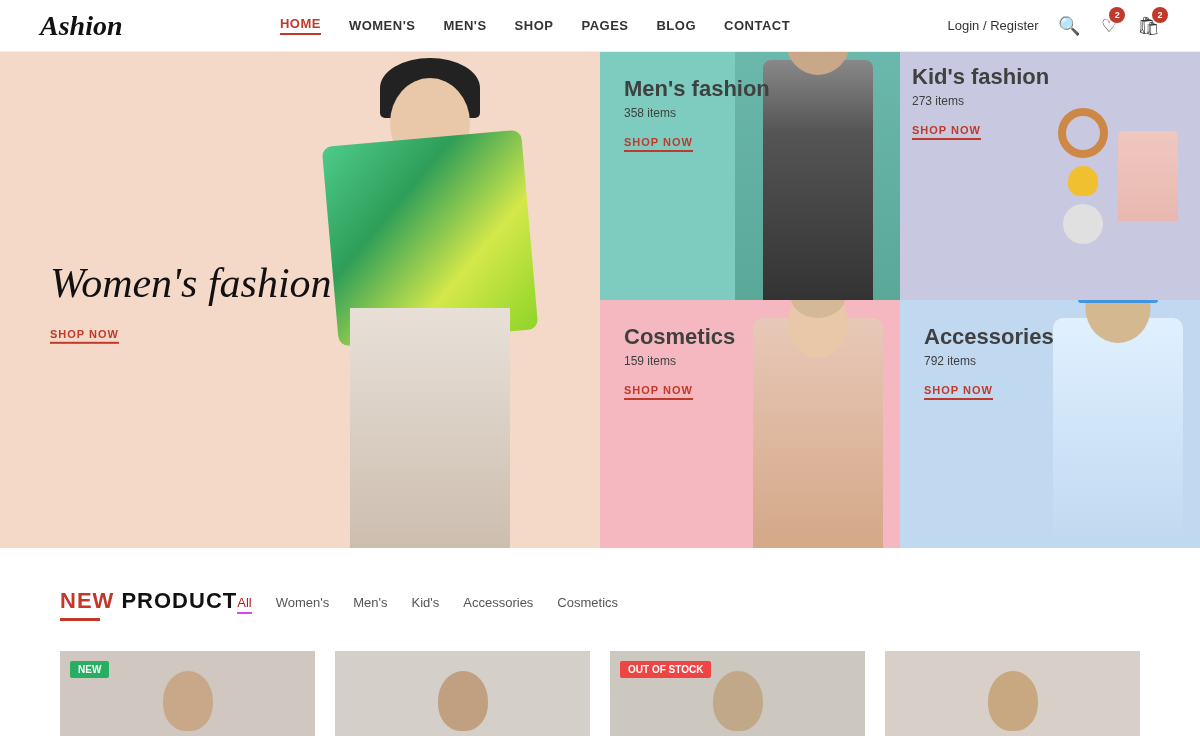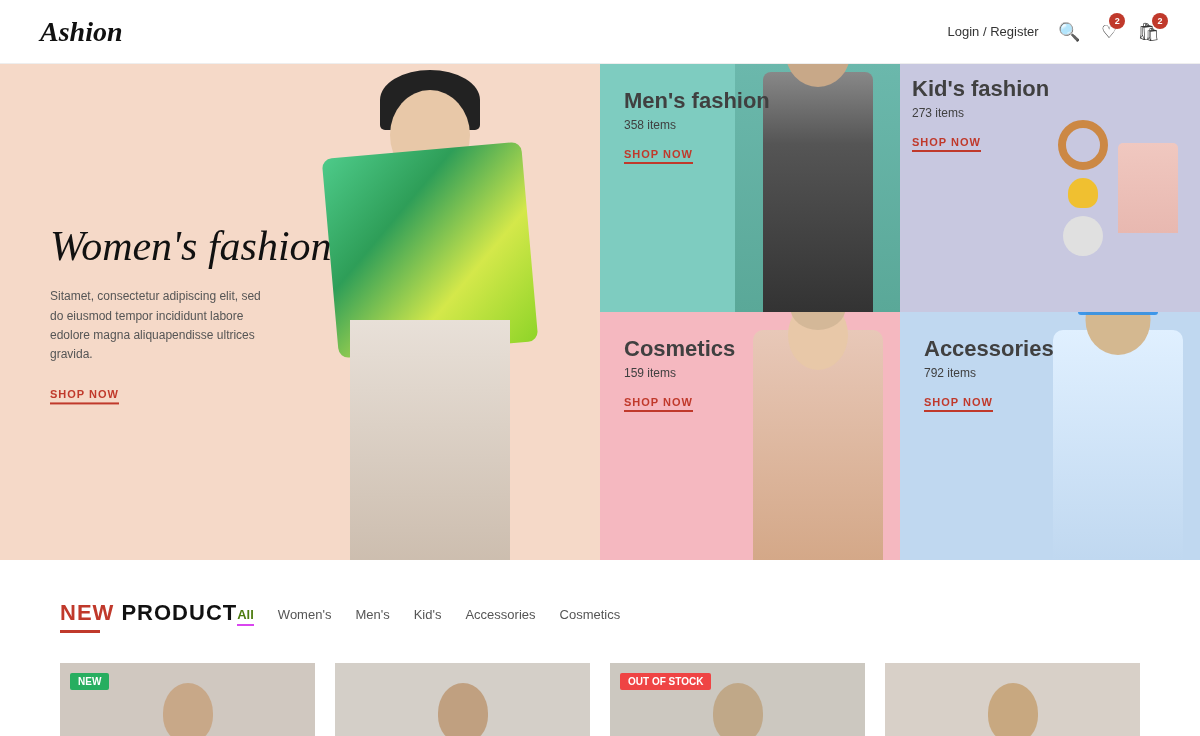--- a/index.html
+++ b/index.html
@@ -4,21 +4,21 @@
   <style>
     * { margin: 0; padding: 0; box-sizing: border-box; }
     body { font-family: Arial, sans-serif; background: #fff; width: 1200px; overflow-x: hidden; }
 
     
     header {
       display: flex;
       align-items: center;
       justify-content: space-between;
       padding: 0 40px;
-      height: 64px;
+      height: 52px;
       border-bottom: 1px solid #eee;
       background: #fff;
       position: relative;
       z-index: 10;
     }
     .logo {
       font-family: Georgia, serif;
       font-size: 28px;
       font-weight: bold;
       font-style: italic;
@@ -198,23 +198,23 @@
       display: flex;
       gap: 24px;
     }
     .filter-tab {
       font-size: 13px;
       color: #555;
       cursor: pointer;
       padding-bottom: 2px;
     }
     .filter-tab.active {
-      color: #4d7c0f;
+      color: #b91c1c;
       border-bottom: 2px solid #d946ef;
-      font-weight: 700;
+      font-weight: 400;
     }
 
     
     .product-grid {
       display: grid;
       grid-template-columns: repeat(4, 1fr);
       gap: 20px;
     }
     .product-card {
       position: relative;
@@ -414,41 +414,49 @@
       top: 0px;
       left: 100px;
     }
   </style>
 </head>
 <body>
 
 <header>
   <div class="logo">Ashion</div>
 
+  <nav>
+    <a class="active">HOME</a>
+    <a>WOMEN'S</a>
+    <a>MEN'S</a>
+    <a>SHOP</a>
+    <a>PAGES</a>
+    <a>BLOG</a>
+    <a>CONTACT</a>
+  </nav>
 
   <div class="header-right">
     <span class="login-register">Login / Register</span>
     <span class="header-icon">🔍</span>
     <span class="header-icon">
       ♡
       <span class="badge">2</span>
     </span>
     <span class="header-icon">
       🛍
       <span class="badge">2</span>
     </span>
   </div>
 </header>
 
 <section class="hero-section">
 
   <div class="hero-women">
     <div class="hero-women-content">
       <div class="hero-women-title">Women's fashion</div>
-      <p class="hero-women-desc">Sitamet, consectetur adipiscing elit, sed do eiusmod tempor incididunt labore edolore magna aliquapendisse ultrices gravida.</p>
       <a class="shop-now-btn">SHOP NOW</a>
     </div>
 
     <div class="women-hero-person">
       <div class="fashion-hat"></div>
       <div class="fashion-head"></div>
       <div class="fashion-upper"></div>
       <div class="fashion-lower"></div>
     </div>
   </div>

